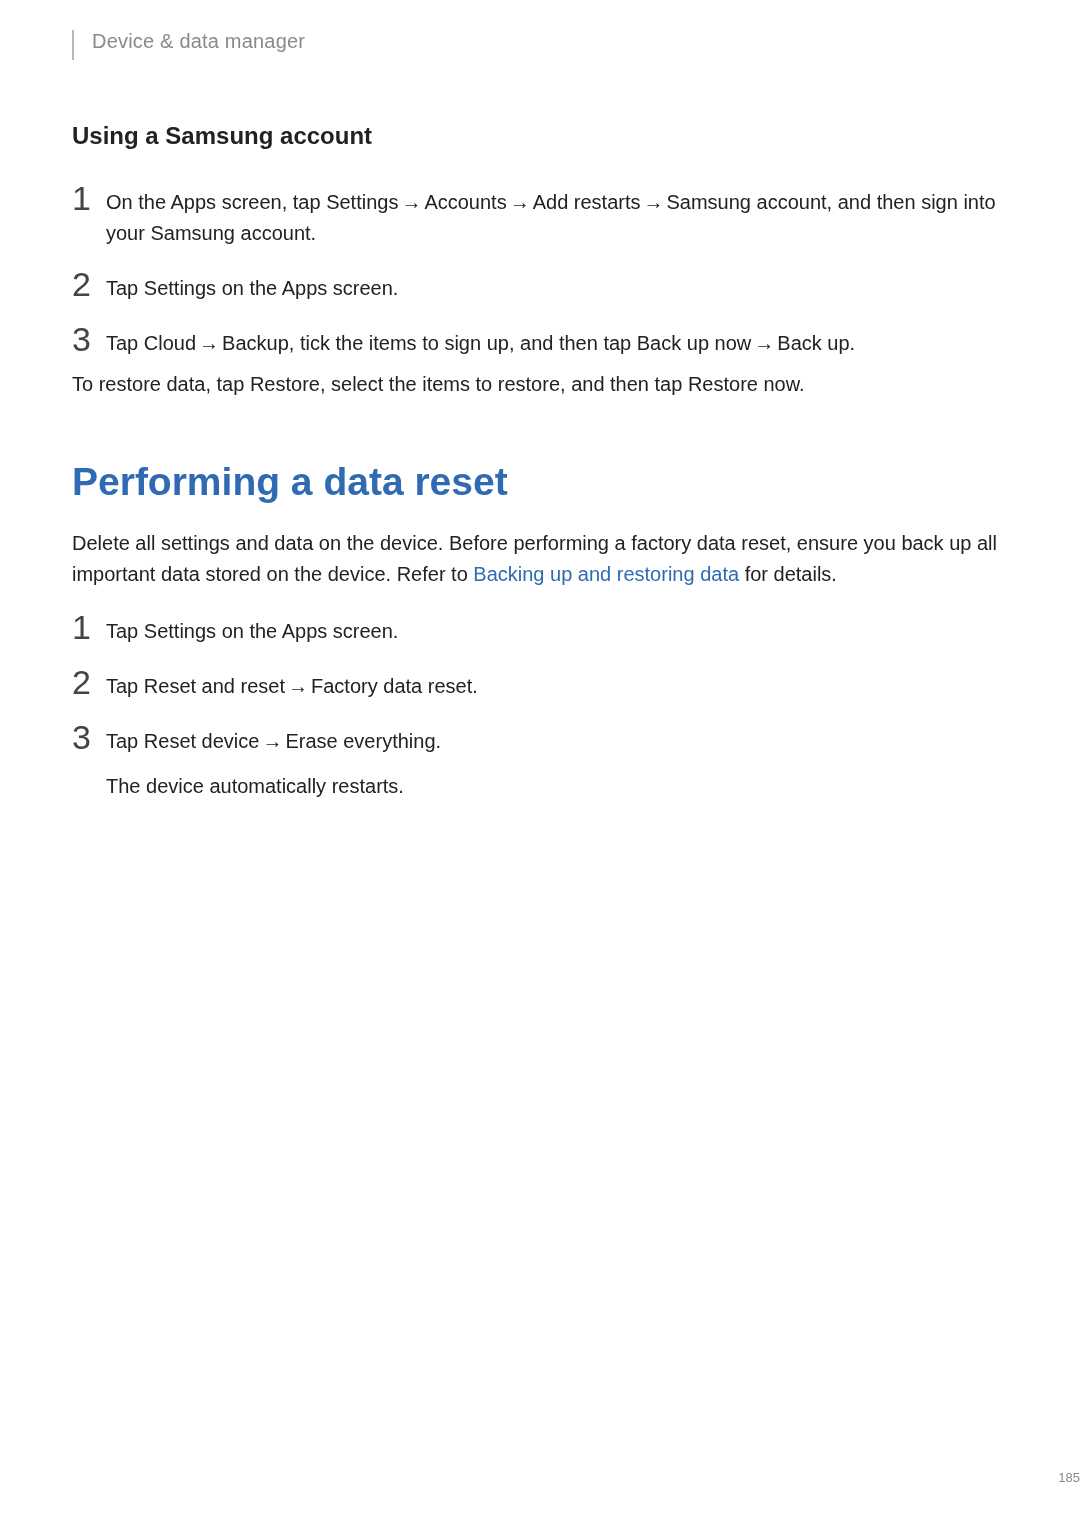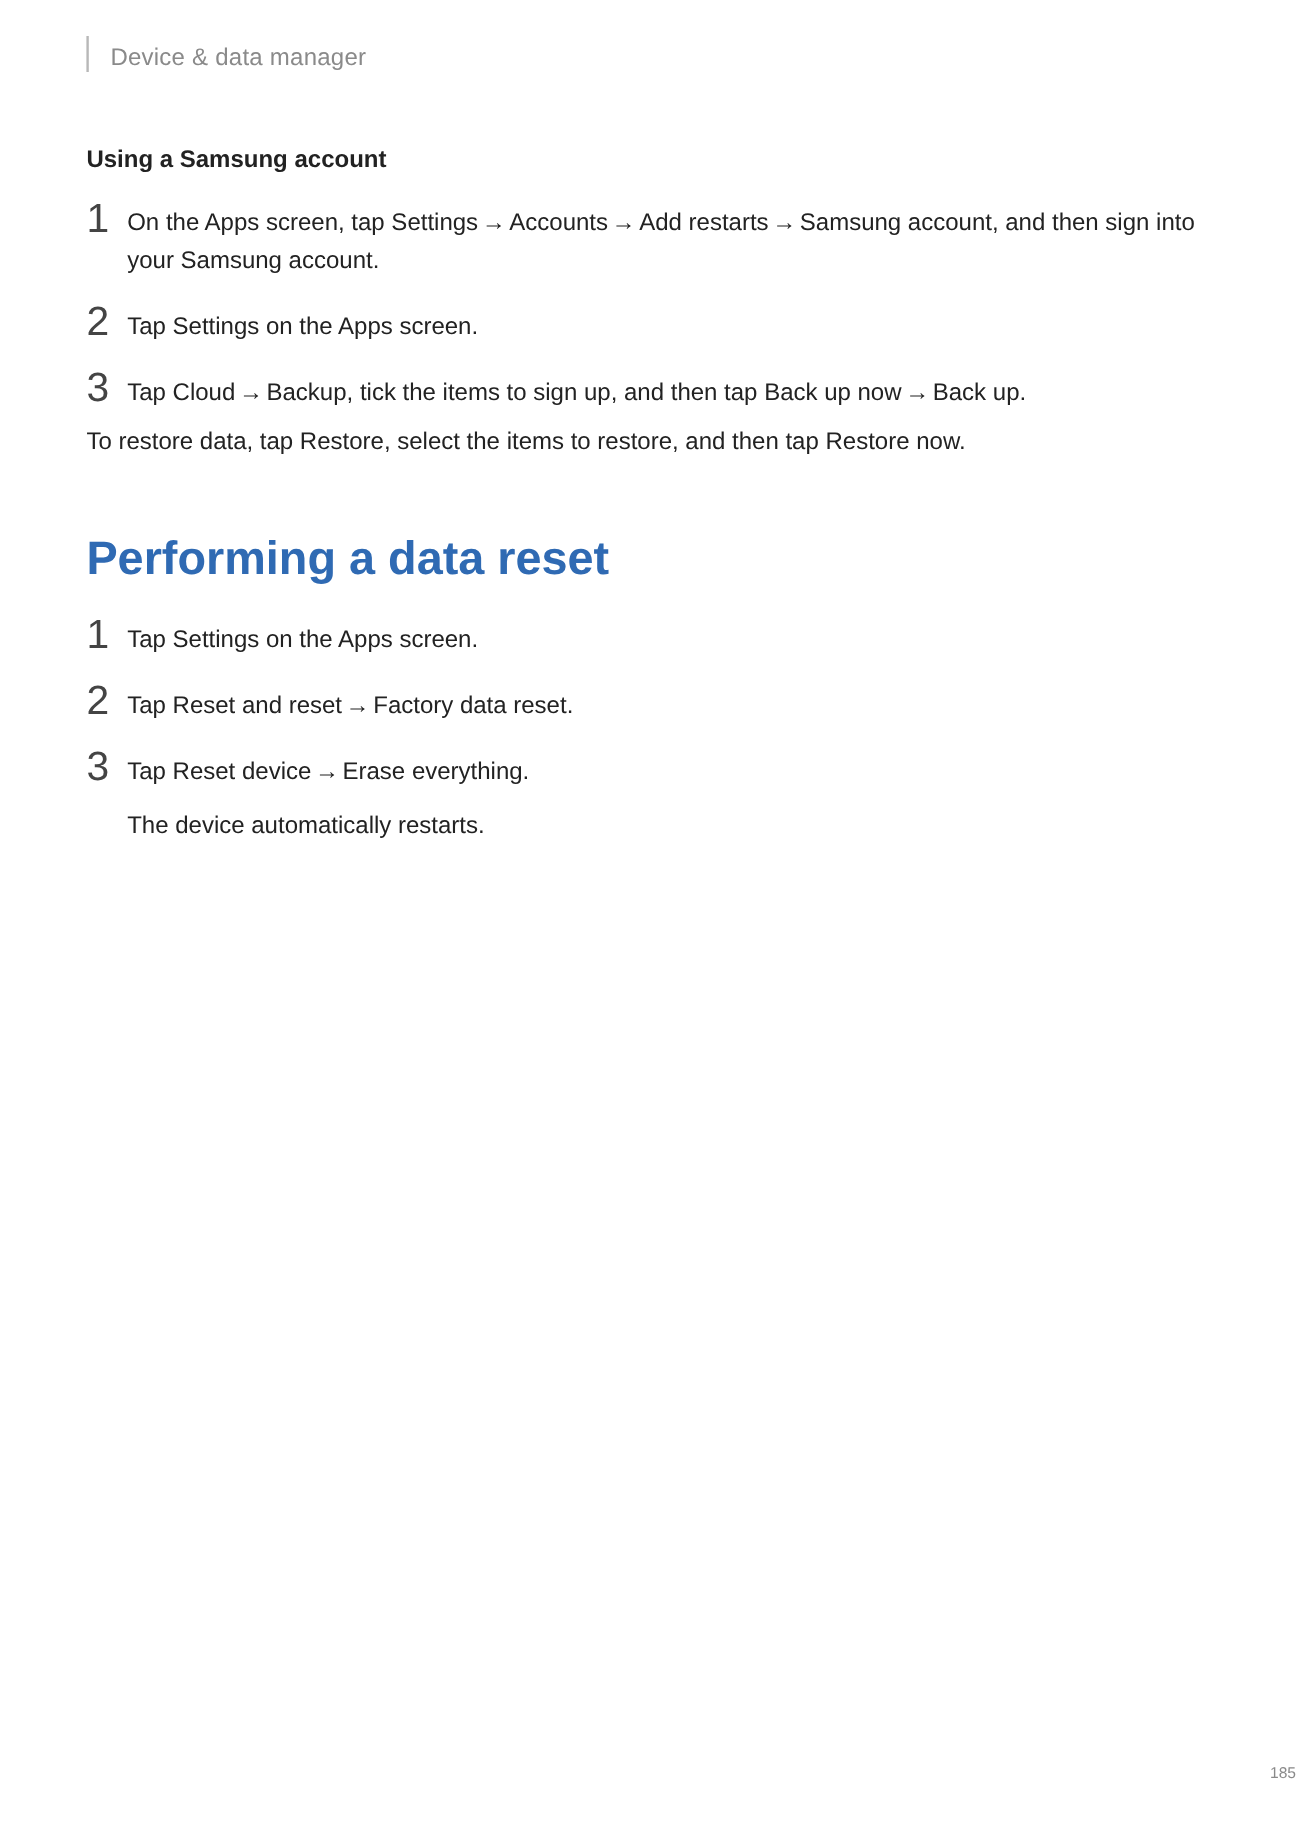--- a/index.html
+++ b/index.html
@@ -8,40 +8,40 @@
     font-family: "Segoe UI", "Helvetica Neue", Arial, sans-serif;
     background: #ffffff;
     color: #222;
     position: relative;
   }
   .page {
     padding: 30px 72px 0 72px;
   }
   .chapter-header {
     display: flex;
-    align-items: flex-end;
+    align-items: flex-start;
     margin-bottom: 62px;
   }
   .chapter-bar {
     width: 2px;
     height: 30px;
     background: #b8b8b8;
     margin-right: 18px;
   }
   .chapter-title {
     font-size: 20px;
     color: #8a8a8a;
     font-weight: 400;
     letter-spacing: 0.2px;
   }
   .subheading {
-    font-size: 20px;
+    font-size: 24px;
     font-weight: 700;
     color: #222;
-    margin-bottom: 20px;
+    margin-bottom: 31px;
   }
   .step {
     display: flex;
     align-items: flex-start;
     margin-bottom: 18px;
   }
   .step-num {
     font-size: 34px;
     line-height: 1;
     color: #444;
@@ -115,20 +115,23 @@
       <span>Tap </span><span class="bold">Cloud</span><span class="arrow">→</span><span class="bold">Backup</span><span>, tick the items to sign up, and then tap </span><span class="bold">Back up now</span><span class="arrow">→</span><span class="bold">Back up</span><span>.</span>
     </div>
   </div>
 
   <p class="body-para">
     <span>To restore data, tap </span><span class="bold">Restore</span><span>, select the items to restore, and then tap </span><span class="bold">Restore now</span><span>.</span>
   </p>
 
   <h2 class="section-title">Performing a data reset</h2>
 
+  <p class="body-para">
+    <span>Delete all settings and data on the device. Before performing a factory data reset, ensure you back up all important data stored on the device. Refer to </span><span class="link">Backing up and restoring data</span><span> for details.</span>
+  </p>
 
   <div class="step">
     <div class="step-num">1</div>
     <div class="step-body">
       <span>Tap </span><span class="bold">Settings</span><span> on the Apps screen.</span>
     </div>
   </div>
 
   <div class="step">
     <div class="step-num">2</div>

